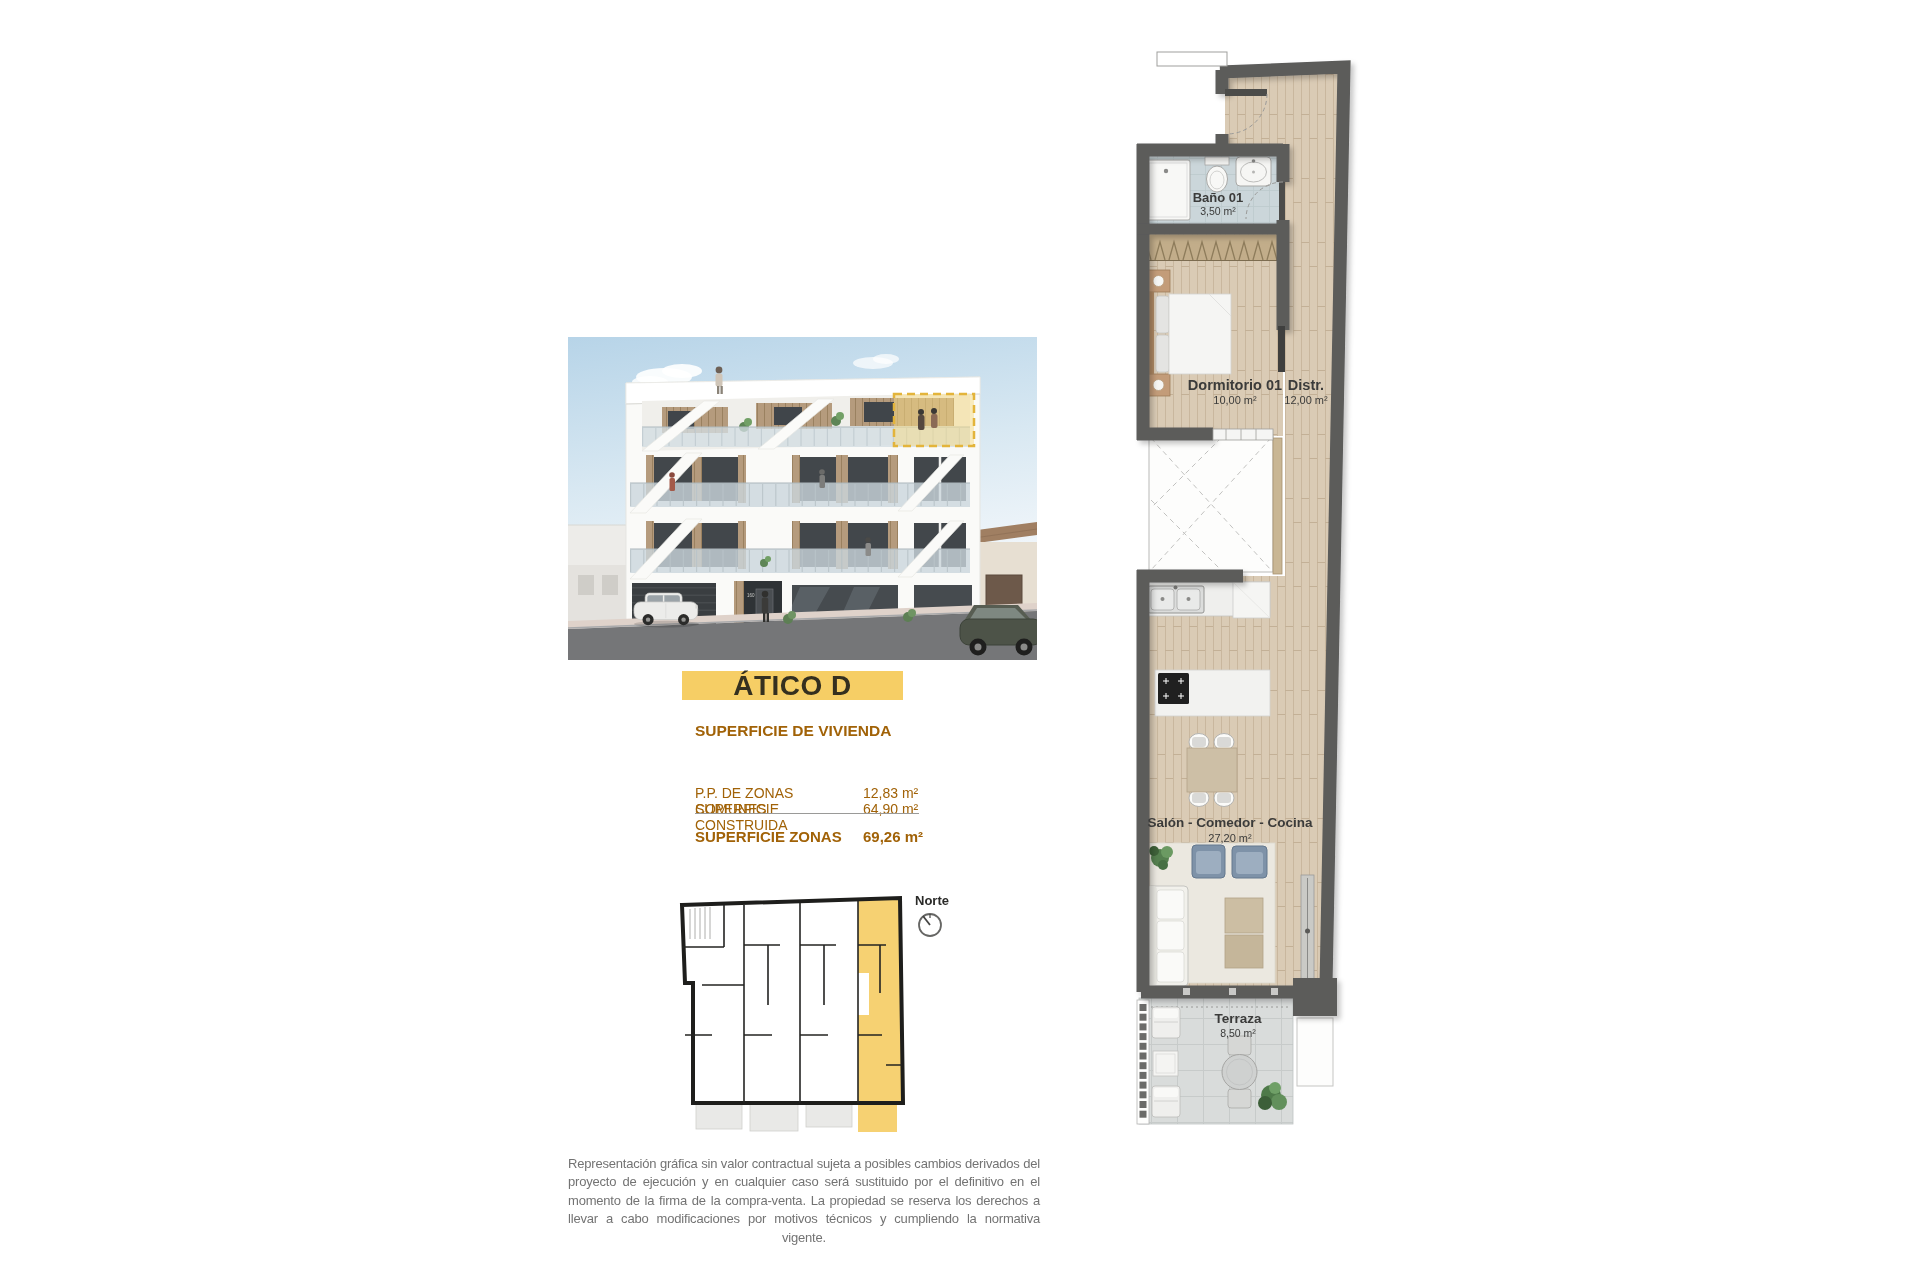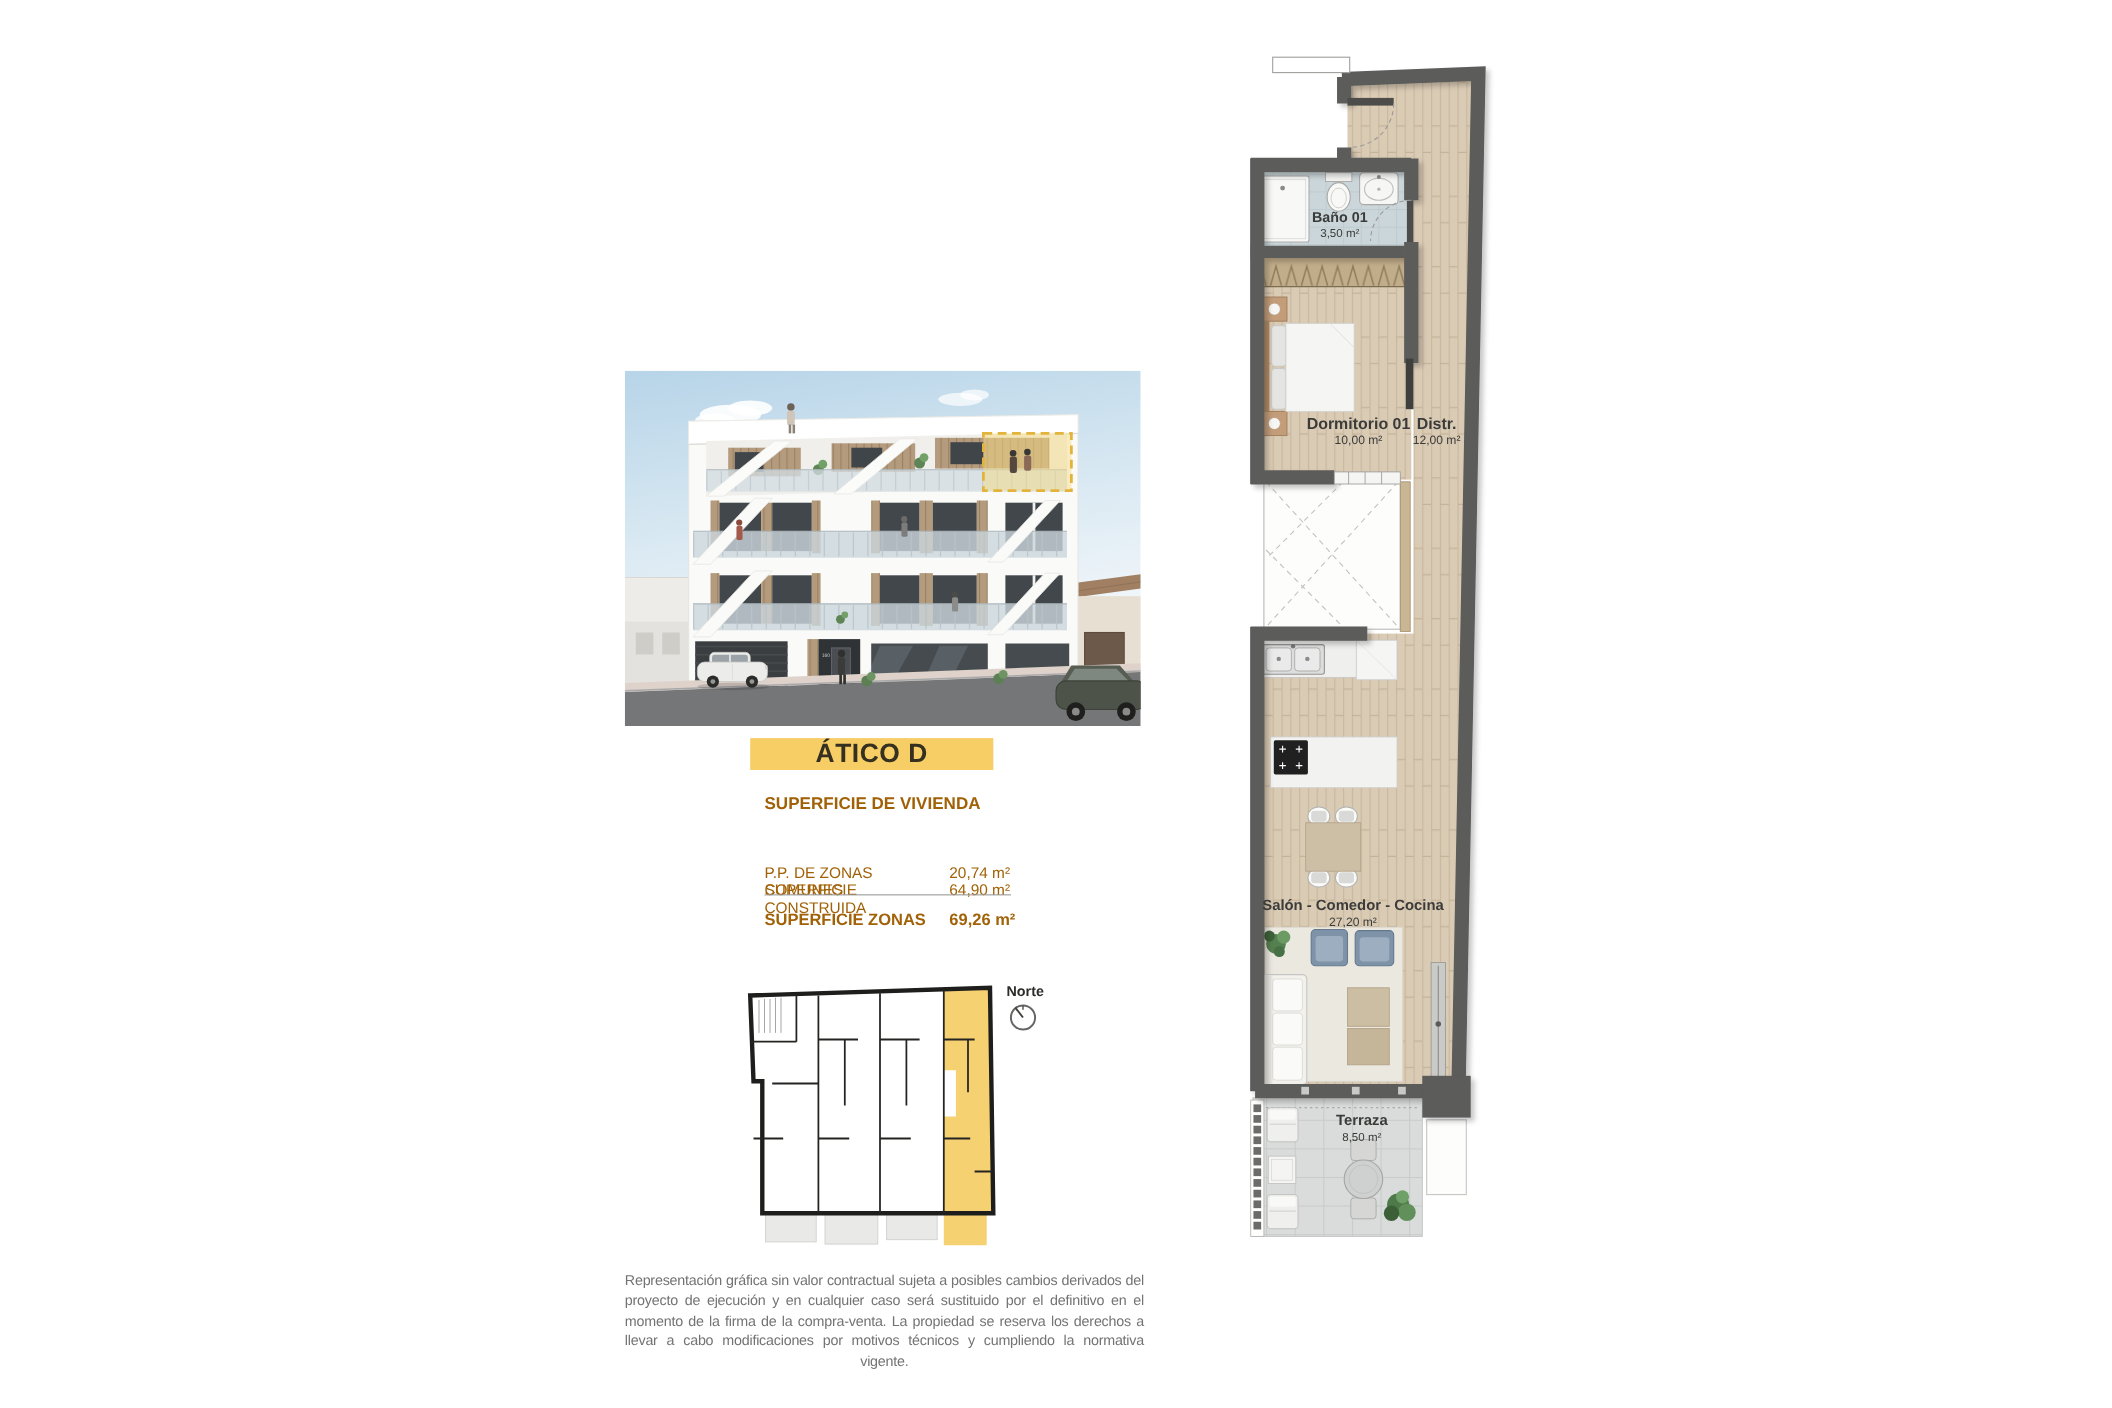--- a/index.html
+++ b/index.html
@@ -2,21 +2,21 @@
 <html><head>
 <meta charset="utf-8">
 <style>
   html,body{margin:0;padding:0;background:#fff;}
   body{width:1920px;height:1280px;position:relative;overflow:hidden;
        font-family:"Liberation Sans",sans-serif;}
   .abs{position:absolute;}
   #render-wrap{left:568px;top:337px;width:469px;height:323px;}
   #banner{left:682px;top:671px;width:221px;height:29px;background:#F6CE65;
           display:flex;align-items:center;justify-content:center;}
-  #banner span{font-size:24px;font-weight:bold;color:#35301F;letter-spacing:.5px;}
+  #banner span{font-size:28px;font-weight:bold;color:#35301F;letter-spacing:.5px;}
   #surface{left:695px;top:722px;width:260px;height:150px;color:#a16207;}
   .sp-header{position:absolute;top:0;left:0;font-size:15.5px;font-weight:bold;}
   .sp-row{position:absolute;left:0;display:flex;font-size:14px;}
   .sp-row .lbl{width:168px;}
   .sp-row1{top:31px;margin-top:48px;} .sp-row2{top:63px;}
   .sp-div{position:absolute;top:91px;left:0;width:224px;border-top:1.5px solid #9A9A98;}
   .sp-total{position:absolute;top:106px;left:0;display:flex;font-size:15px;font-weight:bold;}
   .sp-total .lbl{width:168px;}
   #keyplan-wrap{left:672px;top:885px;width:300px;height:260px;}
   #plan-wrap{left:1125px;top:30px;width:290px;height:1160px;}
@@ -212,21 +212,21 @@
 </div>
 
 <div class="abs" id="surface">
   <div class="sp-header">SUPERFICIE DE VIVIENDA</div>
   <div class="sp-row sp-row1">
     <span class="lbl">SUPERFICIE CONSTRUIDA</span>
     <span class="val">64,90 m²</span>
   </div>
   <div class="sp-row sp-row2">
     <span class="lbl">P.P. DE ZONAS COMUNES</span>
-    <span class="val">20,74 m²</span>
+    <span class="val">12,83 m²</span>
   </div>
   <div class="sp-div"></div>
   <div class="sp-total">
     <span class="lbl">SUPERFICIE ZONAS</span>
     <span class="val">69,26 m²</span>
   </div>
 </div>
 
 <div class="abs" id="keyplan-wrap">
 <svg width="300" height="260" viewBox="0 0 300 260">

